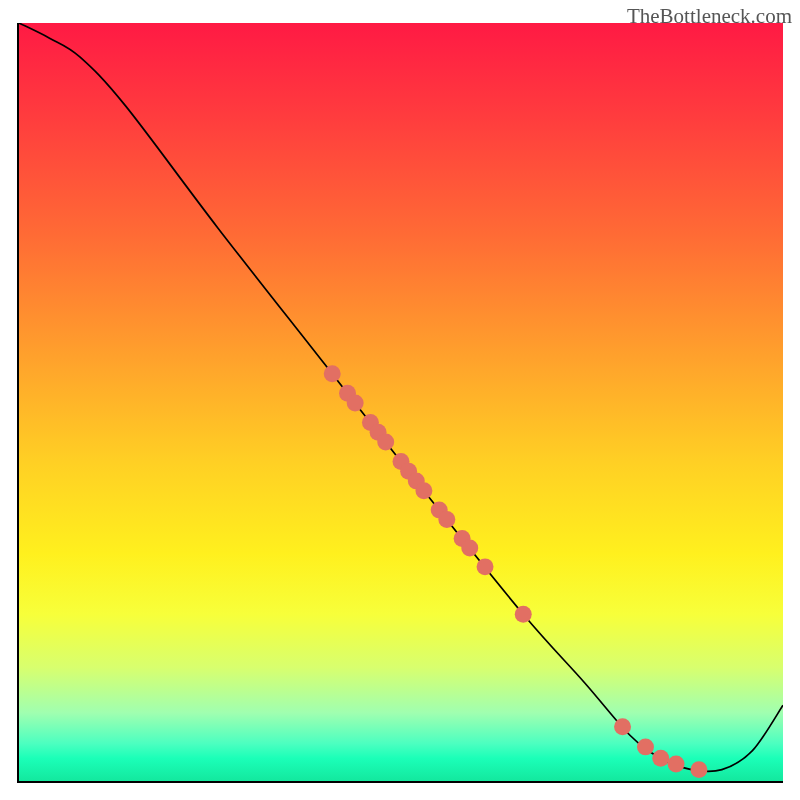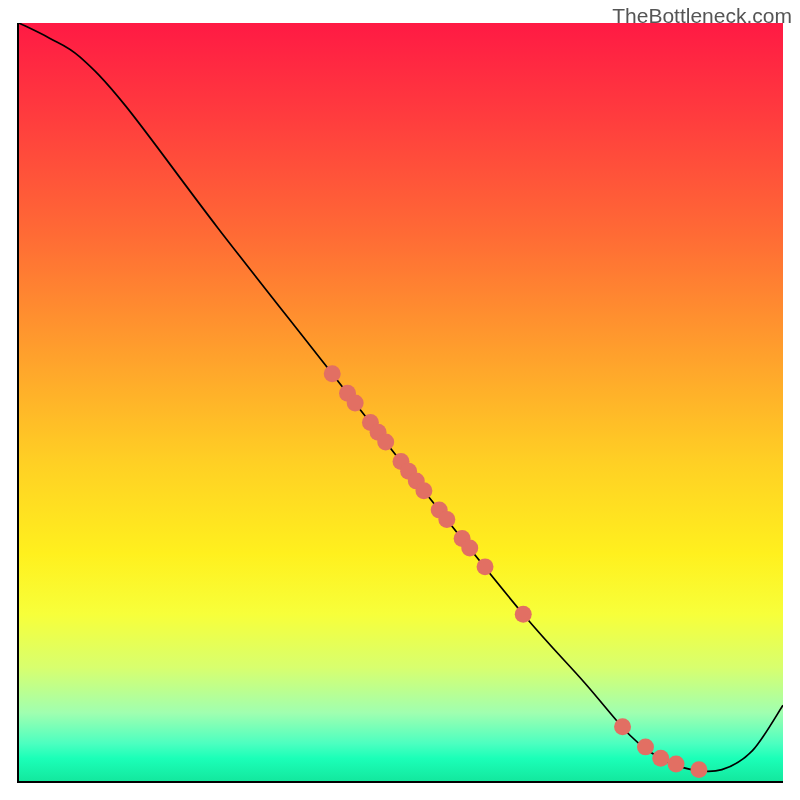--- a/index.html
+++ b/index.html
@@ -7,21 +7,21 @@
   .chart-container {
     width: 800px;
     height: 800px;
     position: relative;
     background: white;
   }
   .watermark {
     position: absolute;
     top: 4px;
     right: 8px;
-    font-family: Liberation Sans, sans-serif;
+    font-family: Liberation Serif, serif;
     font-size: 21px;
     color: #555;
     z-index: 10;
   }
   .plot-area {
     position: absolute;
     left: 17px;
     top: 23px;
     width: 766px;
     height: 760px;

